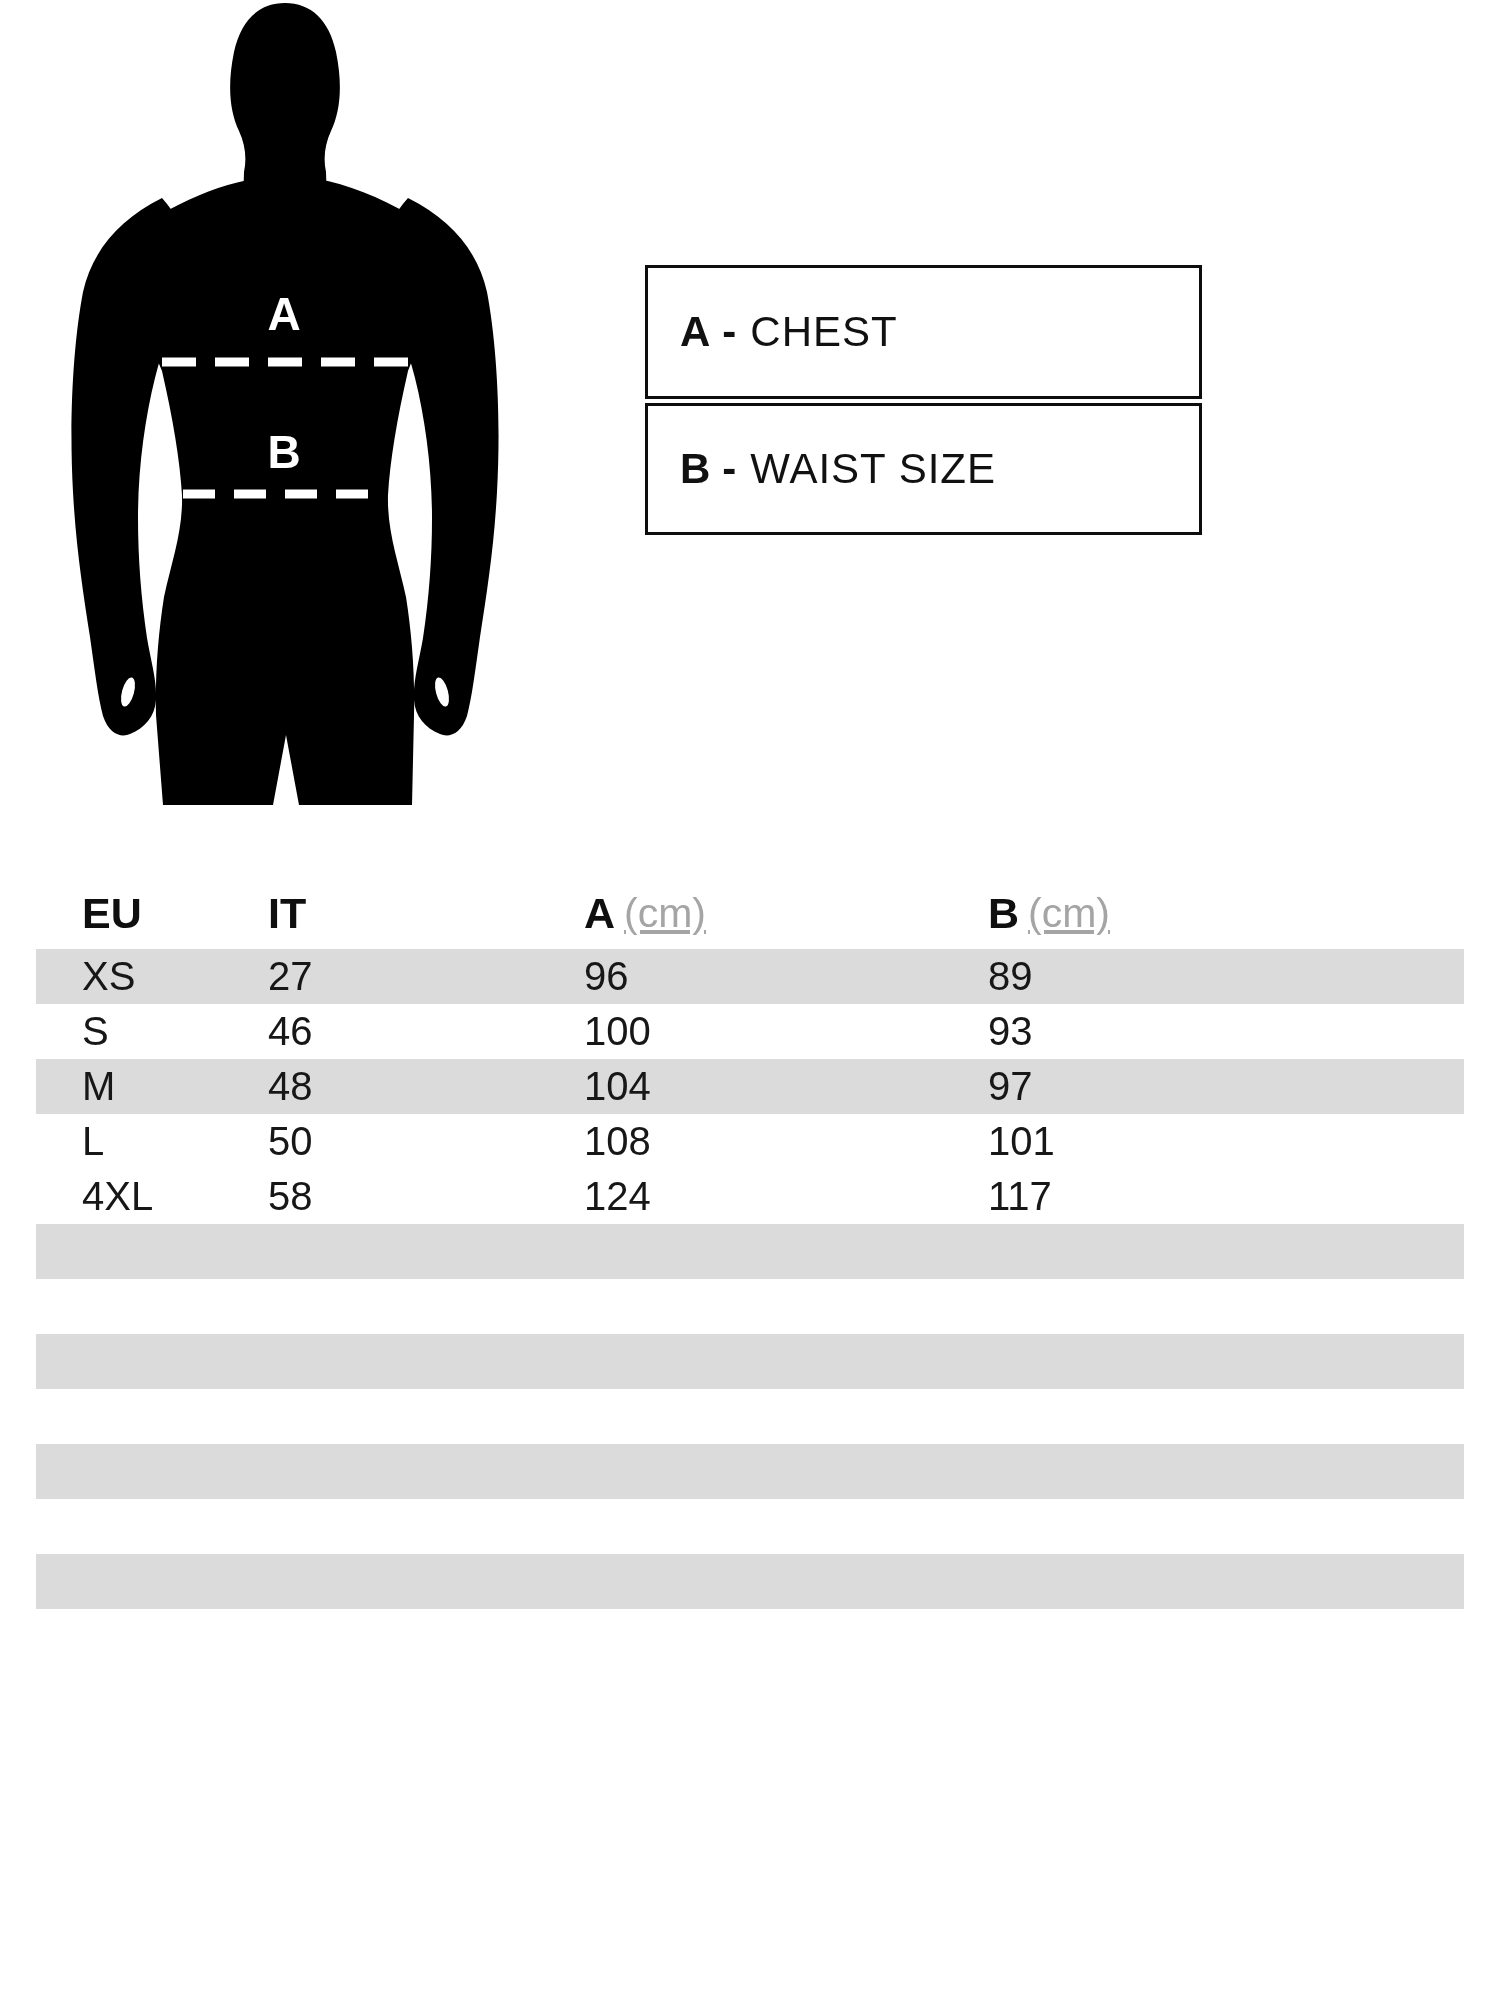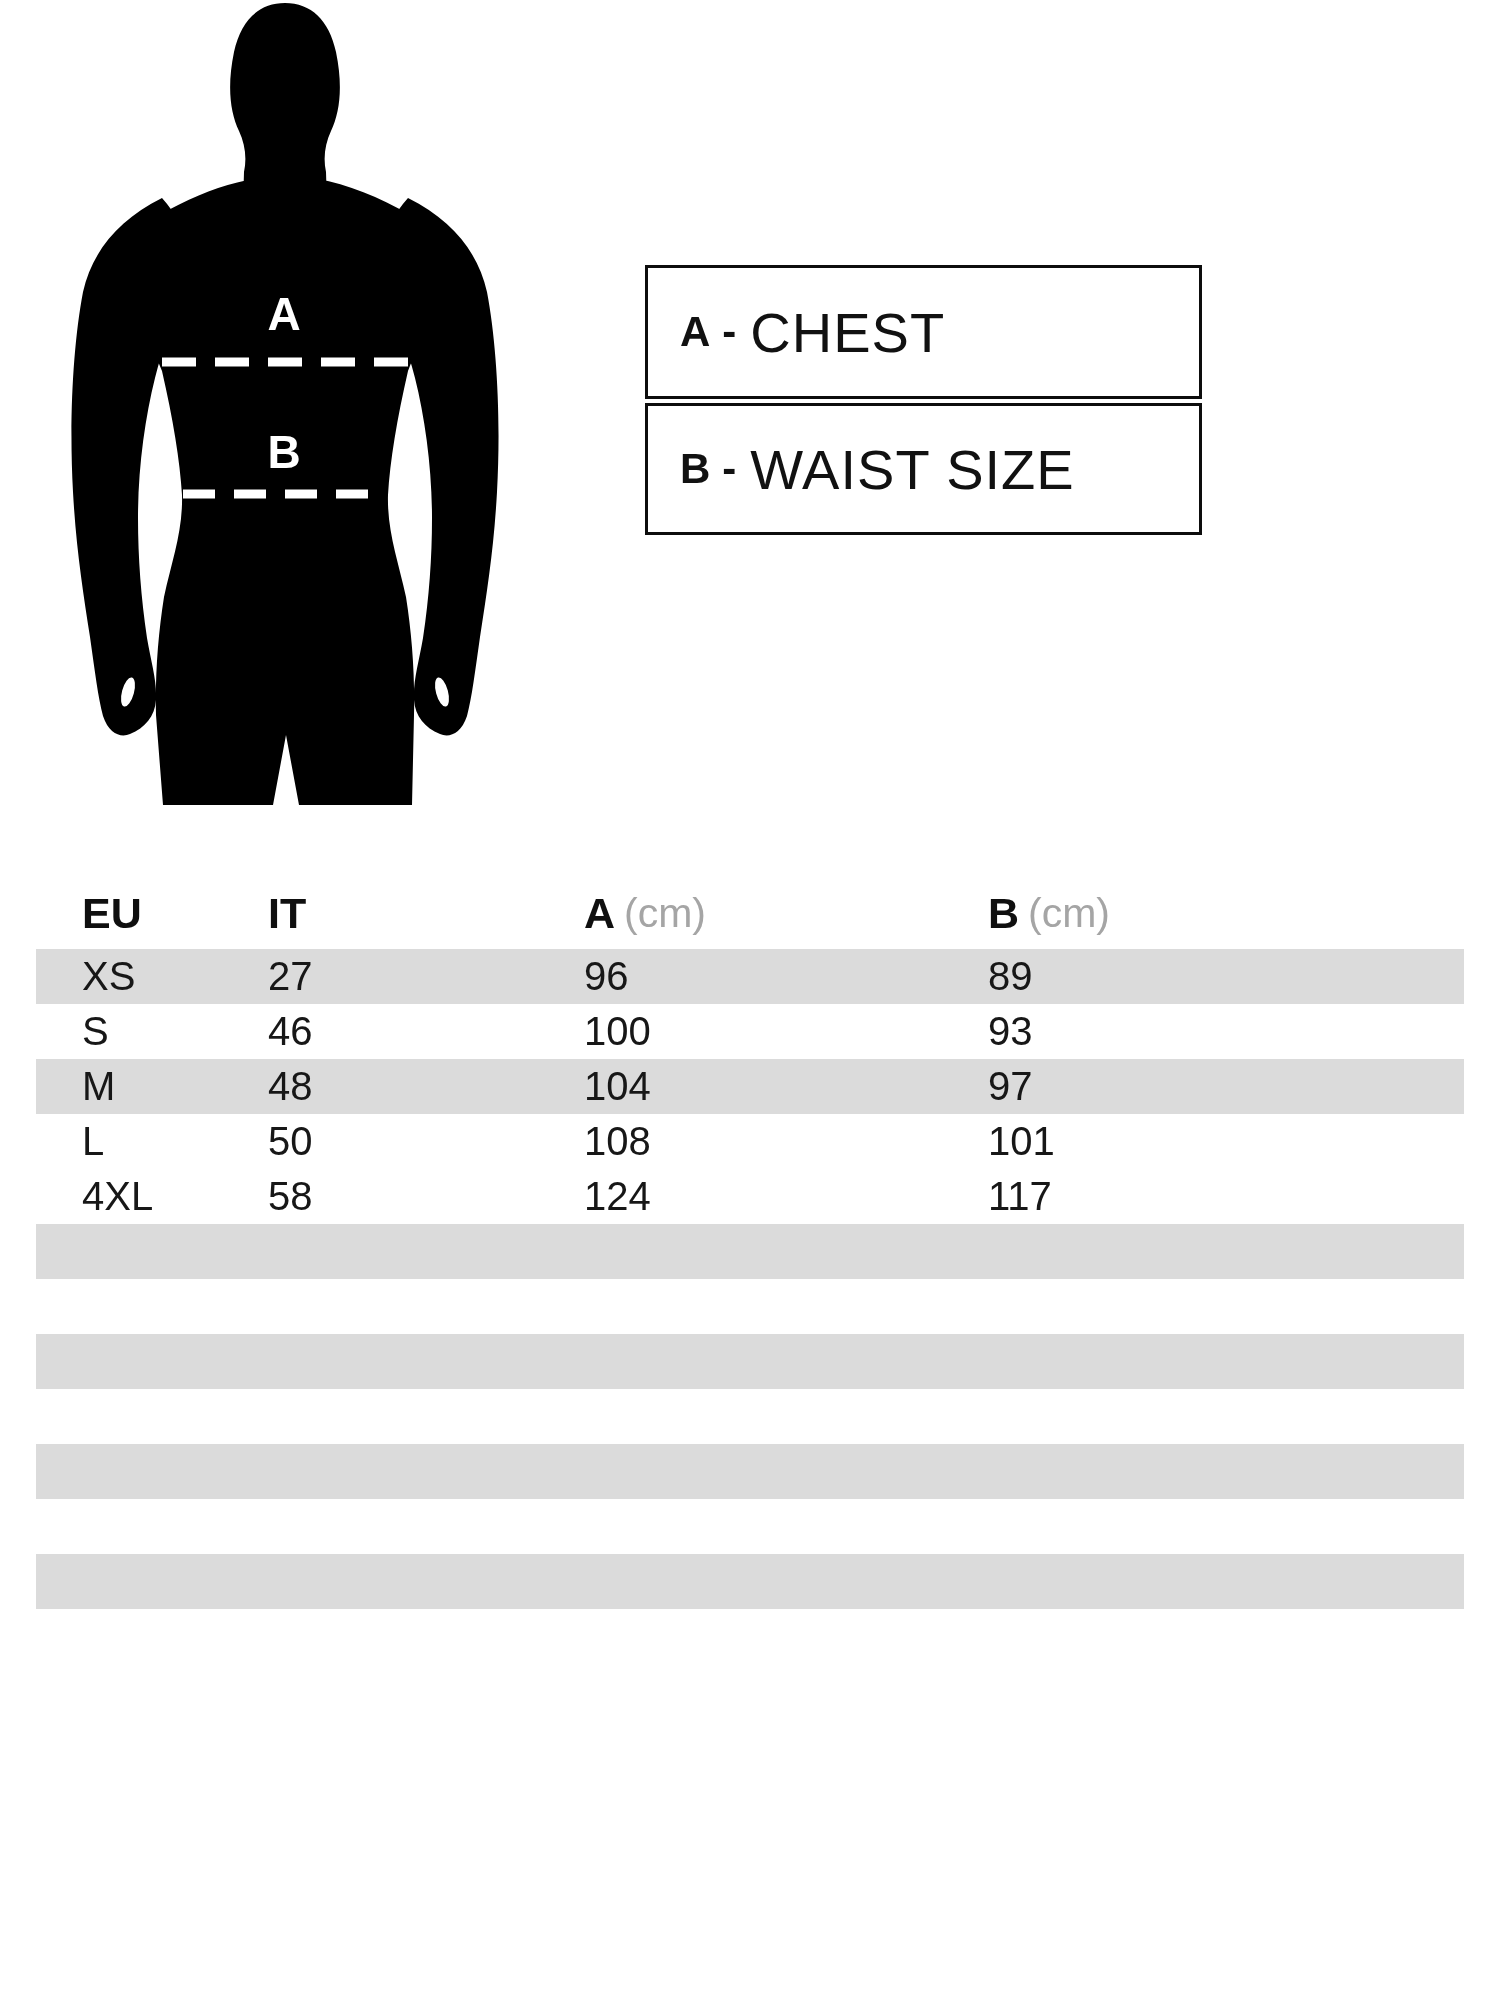--- a/index.html
+++ b/index.html
@@ -48,21 +48,21 @@
     font-weight: bold;
     color: #111111;
   }
   .legend-sep {
     font-size: 42px;
     font-weight: bold;
     color: #111111;
     margin-left: 12px;
   }
   .legend-label {
-    font-size: 56px;
+    font-size: 42px;
     font-weight: normal;
     color: #111111;
     margin-left: 14px;
     letter-spacing: 1px;
   }
 
   
   .size-table {
     position: absolute;
     left: 36px;
@@ -93,20 +93,21 @@
   .header .tcell {
     font-weight: bold;
     font-size: 43px;
     color: #0f0f0f;
   }
   .unit {
     font-weight: normal;
     font-size: 41px;
     color: #a5a5a5;
     margin-left: 9px;
+    text-decoration: underline;
   }
 </style>
 </head>
 <body>
 
 <div class="page">
 
   <svg class="figure-svg" width="570" height="815" viewBox="0 0 570 815" aria-hidden="true">
     <g fill="#000000">
       <path d="

